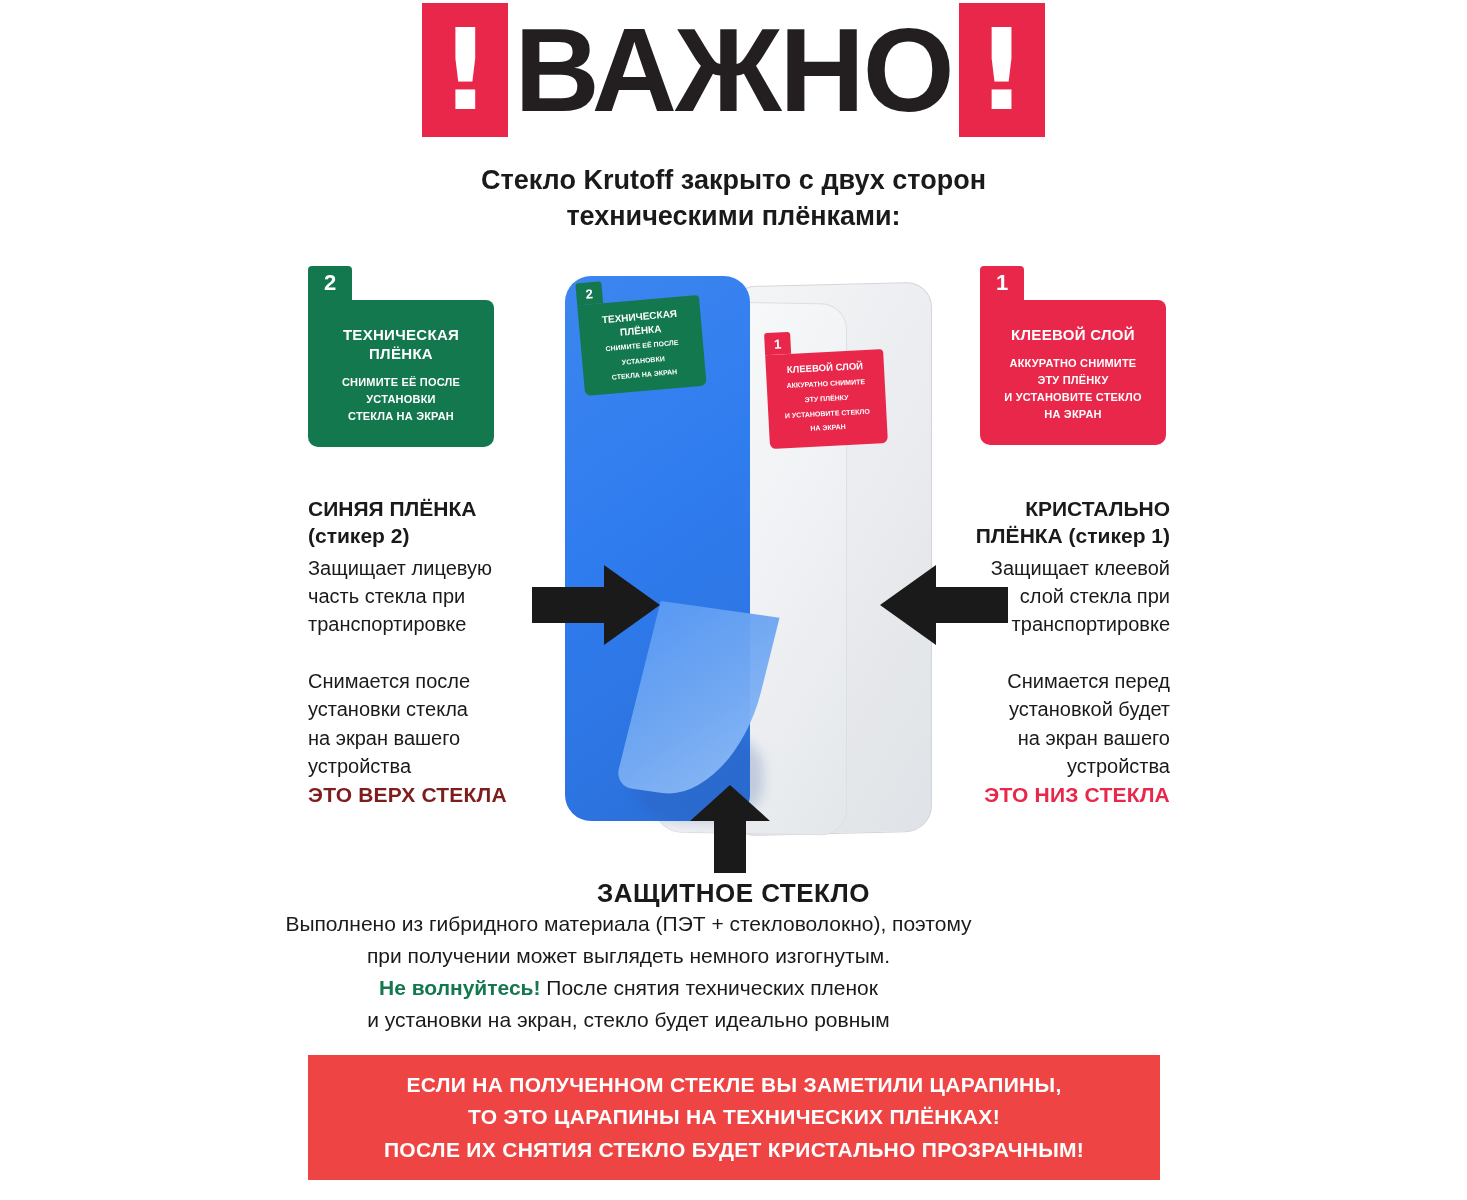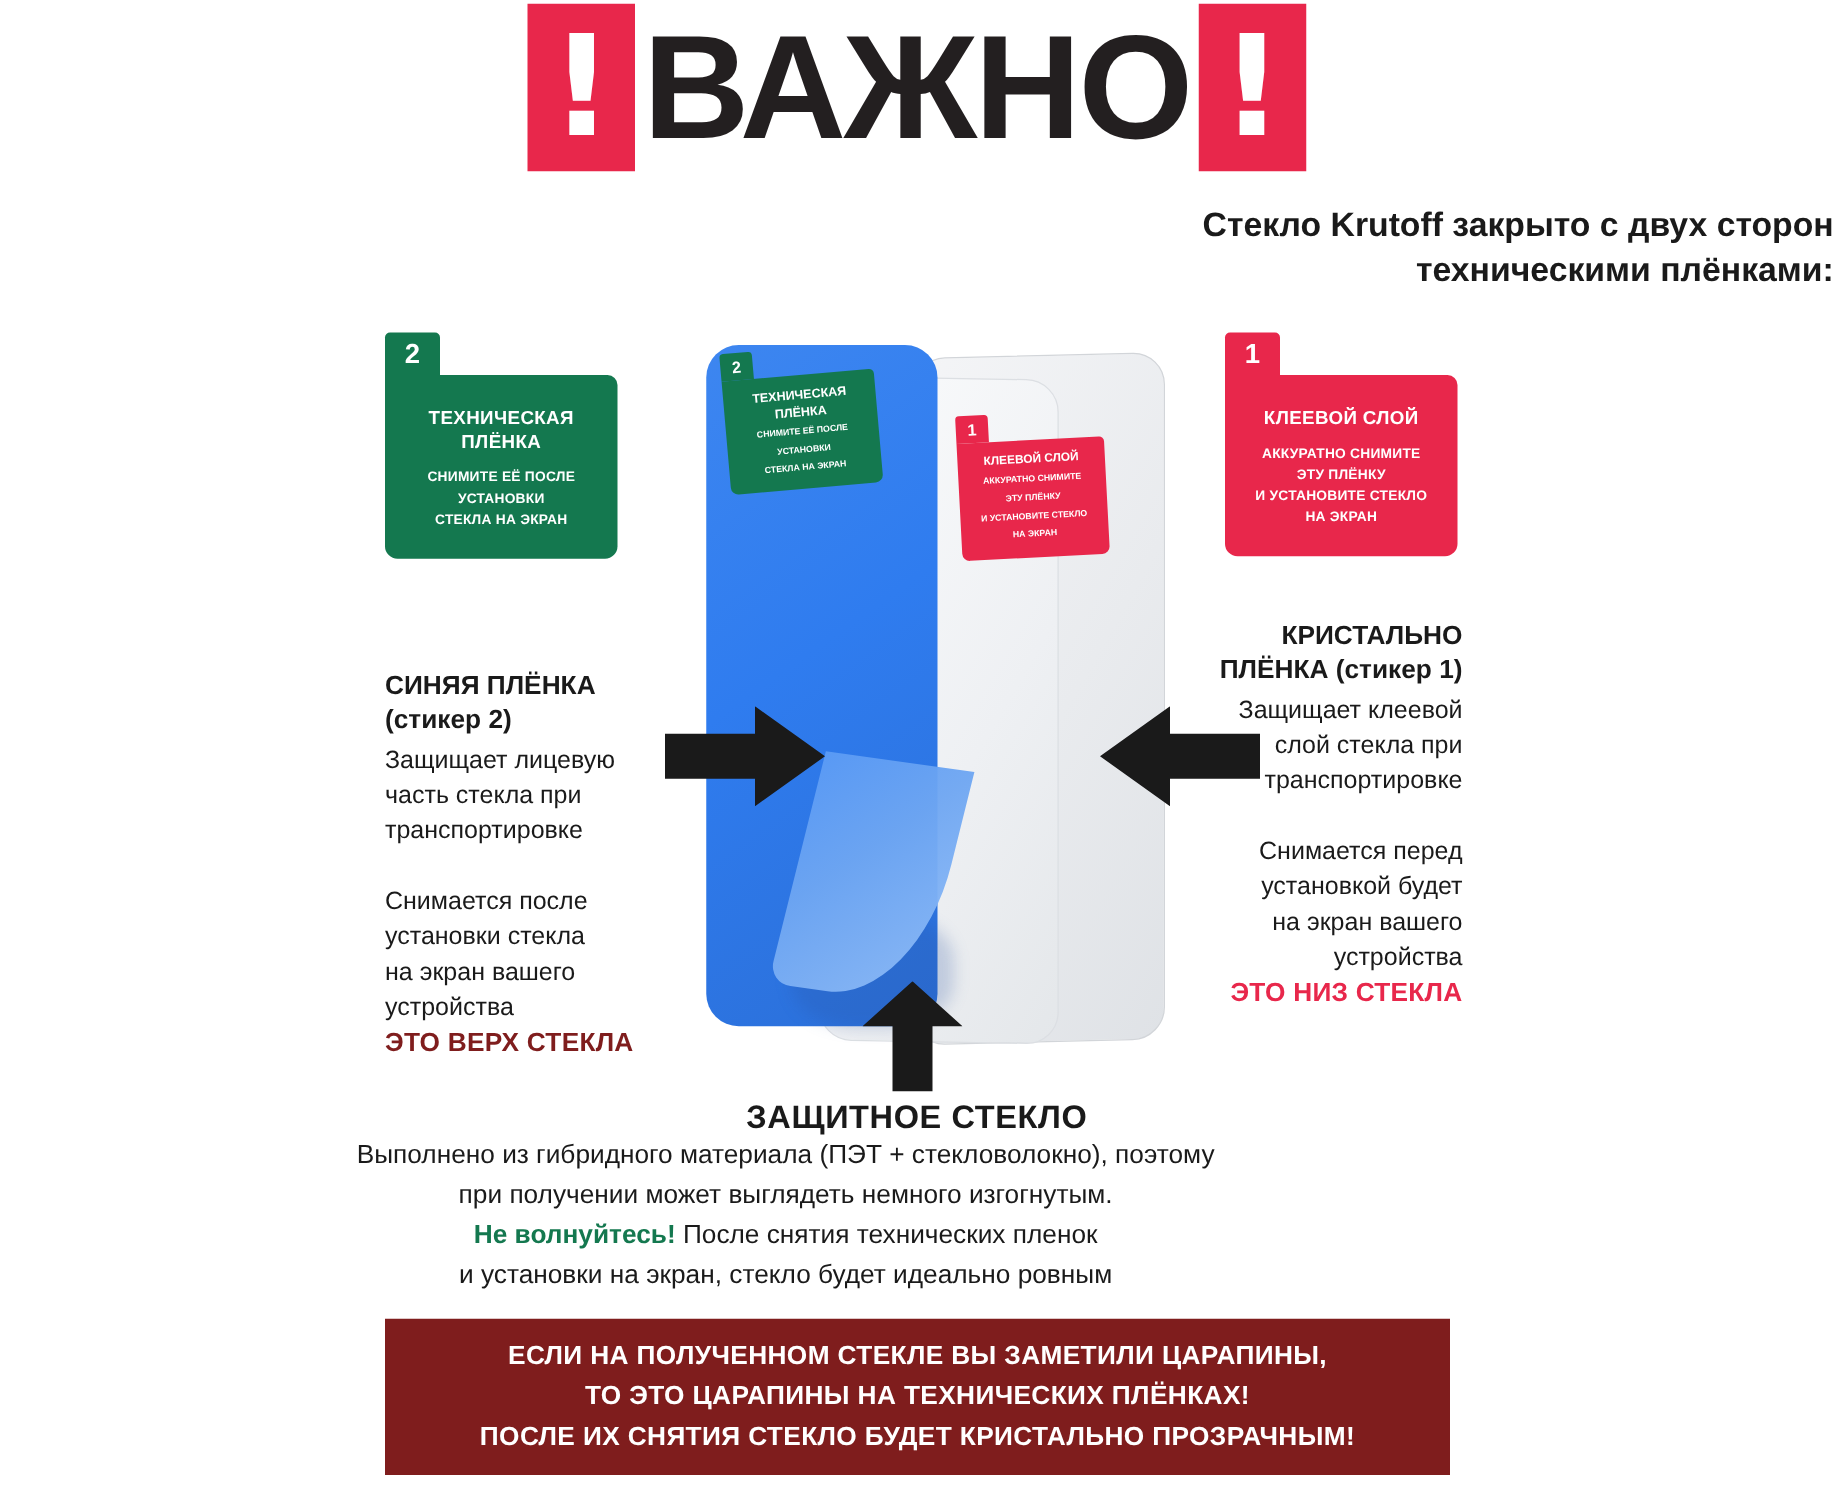--- a/index.html
+++ b/index.html
@@ -49,21 +49,21 @@
     padding: 0 6px;
     font-family: "Liberation Sans", sans-serif;
   }
 
   
   .subtitle {
     position: absolute;
     top: 162px;
     left: 0;
     width: 1467px;
-    text-align: right;
+    text-align: center;
     font-size: 27px;
     font-weight: bold;
     line-height: 1.35;
     color: #1a1a1a;
   }
 
   
   .callout {
     position: absolute;
     width: 186px;
@@ -130,21 +130,21 @@
     font-size: 21px;
     letter-spacing: .2px;
   }
   .col .accent-red {
     color: #e8274b;
     font-weight: bold;
     font-size: 21px;
     letter-spacing: .2px;
   }
 
-  #col-left { left: 308px; top: 495px; text-align: left; margin-top: 40px; }
+  #col-left { left: 308px; top: 495px; text-align: left; }
   #col-right { left: 900px; top: 495px; text-align: right; width: 270px; }
 
   
   .illus {
     position: absolute;
     left: 545px;
     top: 262px;
     width: 420px;
     height: 610px;
   }
@@ -276,21 +276,21 @@
   }
   .bottom-text .hl { color: #14784f; font-weight: bold; }
 
   
   .banner {
     position: absolute;
     left: 308px;
     top: 1055px;
     width: 852px;
     height: 125px;
-    background: #7f1d1d;
+    background: #ef4444;
     display: flex;
     flex-direction: column;
     align-items: center;
     justify-content: center;
     color: #ffffff;
     text-align: center;
     font-size: 21px;
     font-weight: bold;
     line-height: 1.55;
     letter-spacing: .3px;

